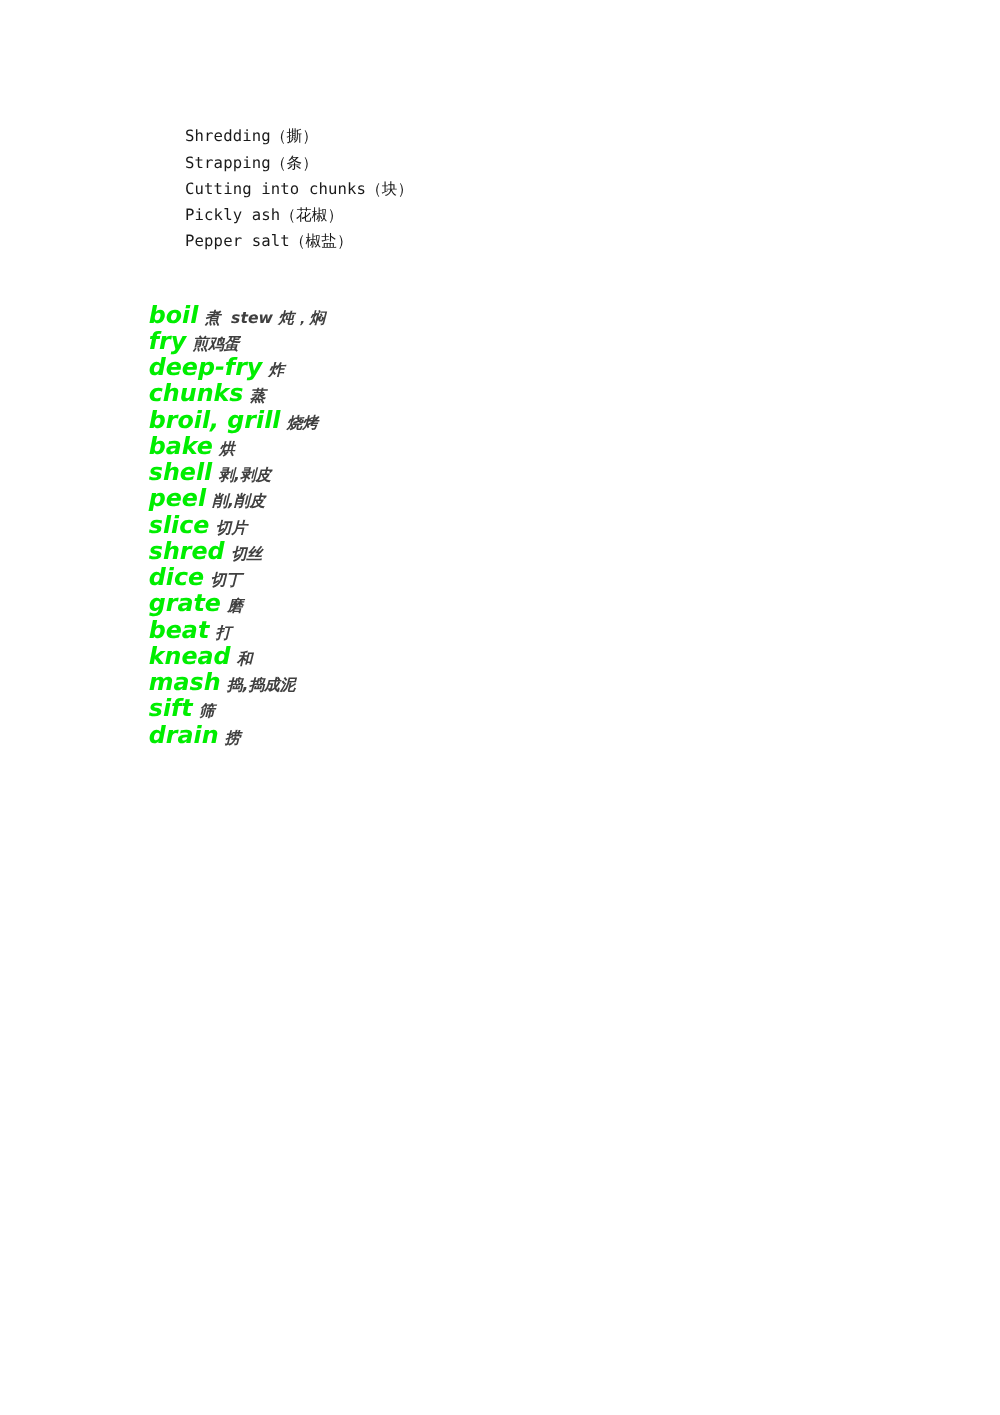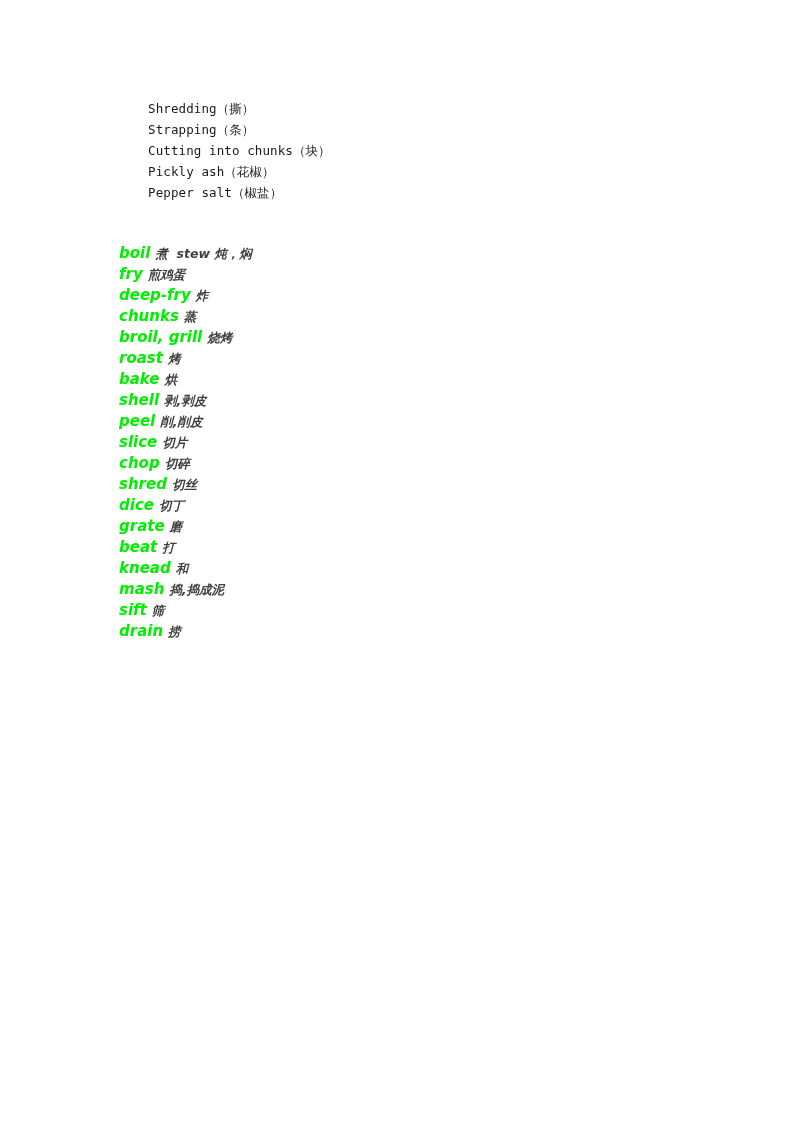--- a/index.html
+++ b/index.html
@@ -52,21 +52,21 @@
   .verb-line {
     line-height: 21px;
     height: 21px;
     white-space: pre;
     color: #00EE00;
   }
   .verb-line .en {
     font-family: "DejaVu Sans", "Liberation Sans", sans-serif;
     font-weight: bold;
     font-style: italic;
-    font-size: 15px;
+    font-size: 19px;
     color: #00EE00;
   }
   .verb-line .cn {
     font-family: "DejaVu Sans", "Liberation Sans", sans-serif;
     font-weight: bold;
     font-style: italic;
     font-size: 12.5px;
     color: #404040;
   }
   .verb-line .gap {
@@ -86,26 +86,24 @@
     <div class="cut-line"><span>Pickly ash（花椒）</span></div>
     <div class="cut-line"><span>Pepper salt（椒盐）</span></div>
   </div>
 
   <div id="verbs-block">
     <div class="verb-line"><span class="en">boil</span><span class="gap"></span><span class="cn">煮  stew 炖，焖</span></div>
     <div class="verb-line"><span class="en">fry</span><span class="gap"></span><span class="cn">煎鸡蛋</span></div>
     <div class="verb-line"><span class="en">deep-fry</span><span class="gap"></span><span class="cn">炸</span></div>
     <div class="verb-line"><span class="en">chunks</span><span class="gap"></span><span class="cn">蒸</span></div>
     <div class="verb-line"><span class="en">broil, grill</span><span class="gap"></span><span class="cn">烧烤</span></div>
-    <div class="verb-line"><span class="en">roast</span><span class="gap"></span><span class="cn">烤</span></div>
     <div class="verb-line"><span class="en">bake</span><span class="gap"></span><span class="cn">烘</span></div>
     <div class="verb-line"><span class="en">shell</span><span class="gap"></span><span class="cn">剥,剥皮</span></div>
     <div class="verb-line"><span class="en">peel</span><span class="gap"></span><span class="cn">削,削皮</span></div>
     <div class="verb-line"><span class="en">slice</span><span class="gap"></span><span class="cn">切片</span></div>
-    <div class="verb-line"><span class="en">chop</span><span class="gap"></span><span class="cn">切碎</span></div>
     <div class="verb-line"><span class="en">shred</span><span class="gap"></span><span class="cn">切丝</span></div>
     <div class="verb-line"><span class="en">dice</span><span class="gap"></span><span class="cn">切丁</span></div>
     <div class="verb-line"><span class="en">grate</span><span class="gap"></span><span class="cn">磨</span></div>
     <div class="verb-line"><span class="en">beat</span><span class="gap"></span><span class="cn">打</span></div>
     <div class="verb-line"><span class="en">knead</span><span class="gap"></span><span class="cn">和</span></div>
     <div class="verb-line"><span class="en">mash</span><span class="gap"></span><span class="cn">捣,捣成泥</span></div>
     <div class="verb-line"><span class="en">sift</span><span class="gap"></span><span class="cn">筛</span></div>
     <div class="verb-line"><span class="en">drain</span><span class="gap"></span><span class="cn">捞</span></div>
   </div>
 

